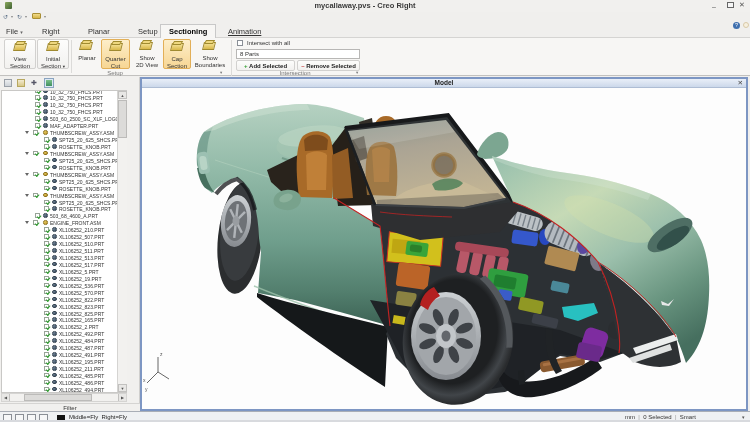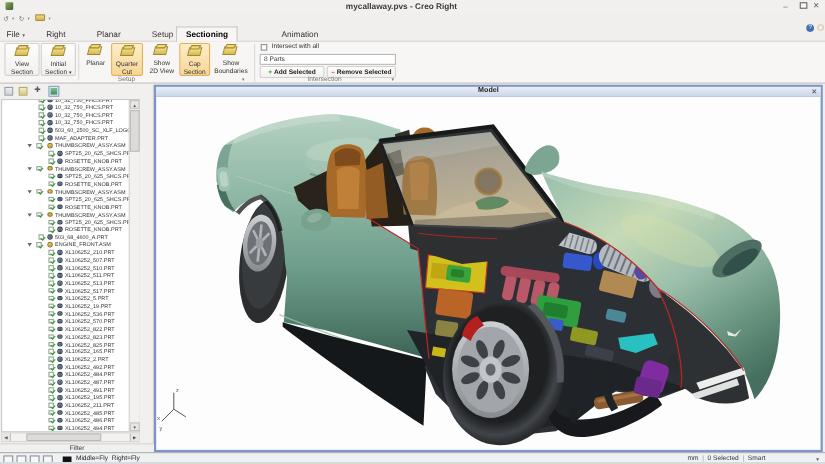--- a/index.html
+++ b/index.html
@@ -55,21 +55,21 @@
 </div>
 
 <div class="abs" style="left:733px;top:22px;width:7px;height:7px;border-radius:50%;background:#3f6fae;color:#fff;font-size:5.5px;text-align:center;line-height:7px;">?</div>
 <div class="abs" style="left:743px;top:22px;width:6px;height:6px;border-radius:50%;border:1px solid #d8c9a8;background:#f7f0de;"></div>
 
 <div class="abs tab" style="left:2px;padding:2px 4px;">File <span style="font-size:5px;color:#666;">▾</span></div>
 <div class="abs tab" style="left:34px;">Right</div>
 <div class="abs tab" style="left:80px;">Planar</div>
 <div class="abs tab" style="left:130px;">Setup</div>
 <div class="abs tab active" style="left:160px; top:24px; height:14px;">Sectioning</div>
-<div class="abs tab" style="left:248px;">Animation</div>
+<div class="abs tab" style="left:220px;text-decoration:underline;">Animation</div>
 <div id="ribbon" class="abs"></div>
 <div id="ribbonbtns" class="abs" style="left:0;top:38px;width:750px;height:38px;">
     <div style="position:absolute;left:4px;top:1px;width:32px;height:30px;border:1px solid #d2d1cf;border-radius:2px;background:linear-gradient(#fdfdfc,#f2f1ef);">
       <div style="position:absolute;left:8px;top:1px;width:15px;height:12px;">
         <div style="position:absolute;left:1px;top:2px;width:12px;height:8px;background:linear-gradient(#f6e49a,#d9b84a);border:1px solid #a08a30;transform:skewX(-14deg);"></div>
         <div style="position:absolute;left:3px;top:0px;width:9px;height:4px;background:#efd87f;border:1px solid #a08a30;transform:skewX(-30deg);"></div>
       </div>
       <div style="position:absolute;left:0;top:16px;width:100%;text-align:center;font-size:6px;line-height:6.5px;color:#333;">View<br>Section</div>
     </div>
     <div style="position:absolute;left:37px;top:1px;width:32px;height:30px;border:1px solid #d2d1cf;border-radius:2px;background:linear-gradient(#fdfdfc,#f2f1ef);">

